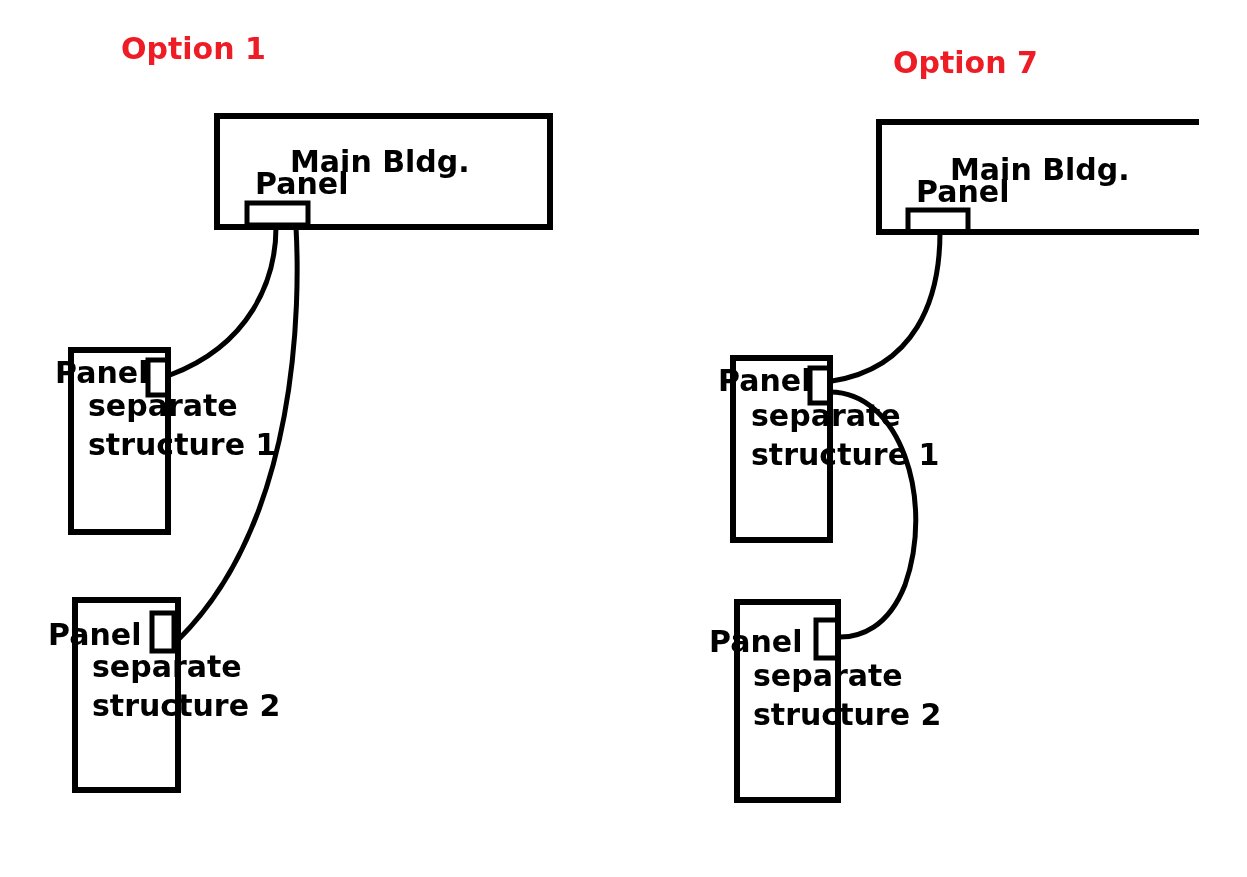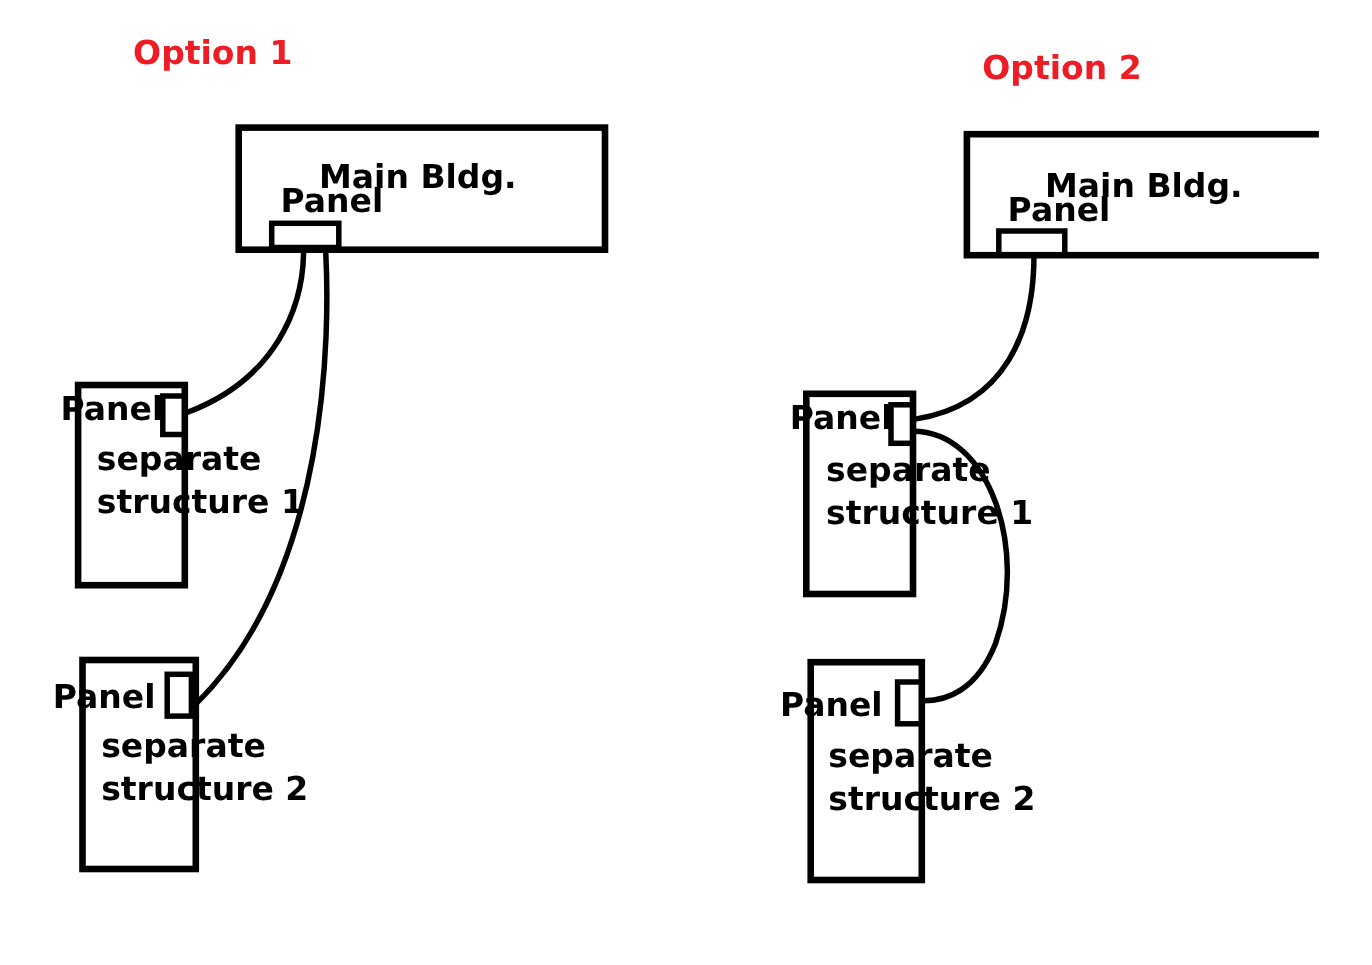--- a/index.html
+++ b/index.html
@@ -61,21 +61,20 @@
   }
   .lbl-main {
     font-size: 30px;
   }
   .lbl-panel {
     font-size: 30px;
   }
   .lbl-struct {
     font-size: 30px;
     line-height: 39px;
-    margin-top: 12px;
   }
 </style>
 </head>
 <body>
 
 <div id="canvas">
 
   <svg id="diagram" viewBox="0 0 1247 877">
 
     <g>
@@ -121,21 +120,21 @@
   <div class="lbl lbl-panel" style="left:55px; top:355px;">Panel</div>
 
   <div class="lbl lbl-struct" style="left:88px; top:386px;">separate</div>
   <div class="lbl lbl-struct" style="left:88px; top:425px;">structure 1</div>
 
   <div class="lbl lbl-panel" style="left:48px; top:617px;">Panel</div>
 
   <div class="lbl lbl-struct" style="left:92px; top:647px;">separate</div>
   <div class="lbl lbl-struct" style="left:92px; top:686px;">structure 2</div>
 
-  <div class="opt-title" style="left:893px; top:45px;">Option 2</div>
+  <div class="opt-title" style="left:893px; top:45px;">Option 7</div>
 
   <div class="lbl lbl-main" style="left:950px; top:152px;">Main Bldg.</div>
 
   <div class="lbl lbl-panel" style="left:916px; top:174px;">Panel</div>
 
   <div class="lbl lbl-panel" style="left:718px; top:363px;">Panel</div>
 
   <div class="lbl lbl-struct" style="left:751px; top:396px;">separate</div>
   <div class="lbl lbl-struct" style="left:751px; top:435px;">structure 1</div>
 

